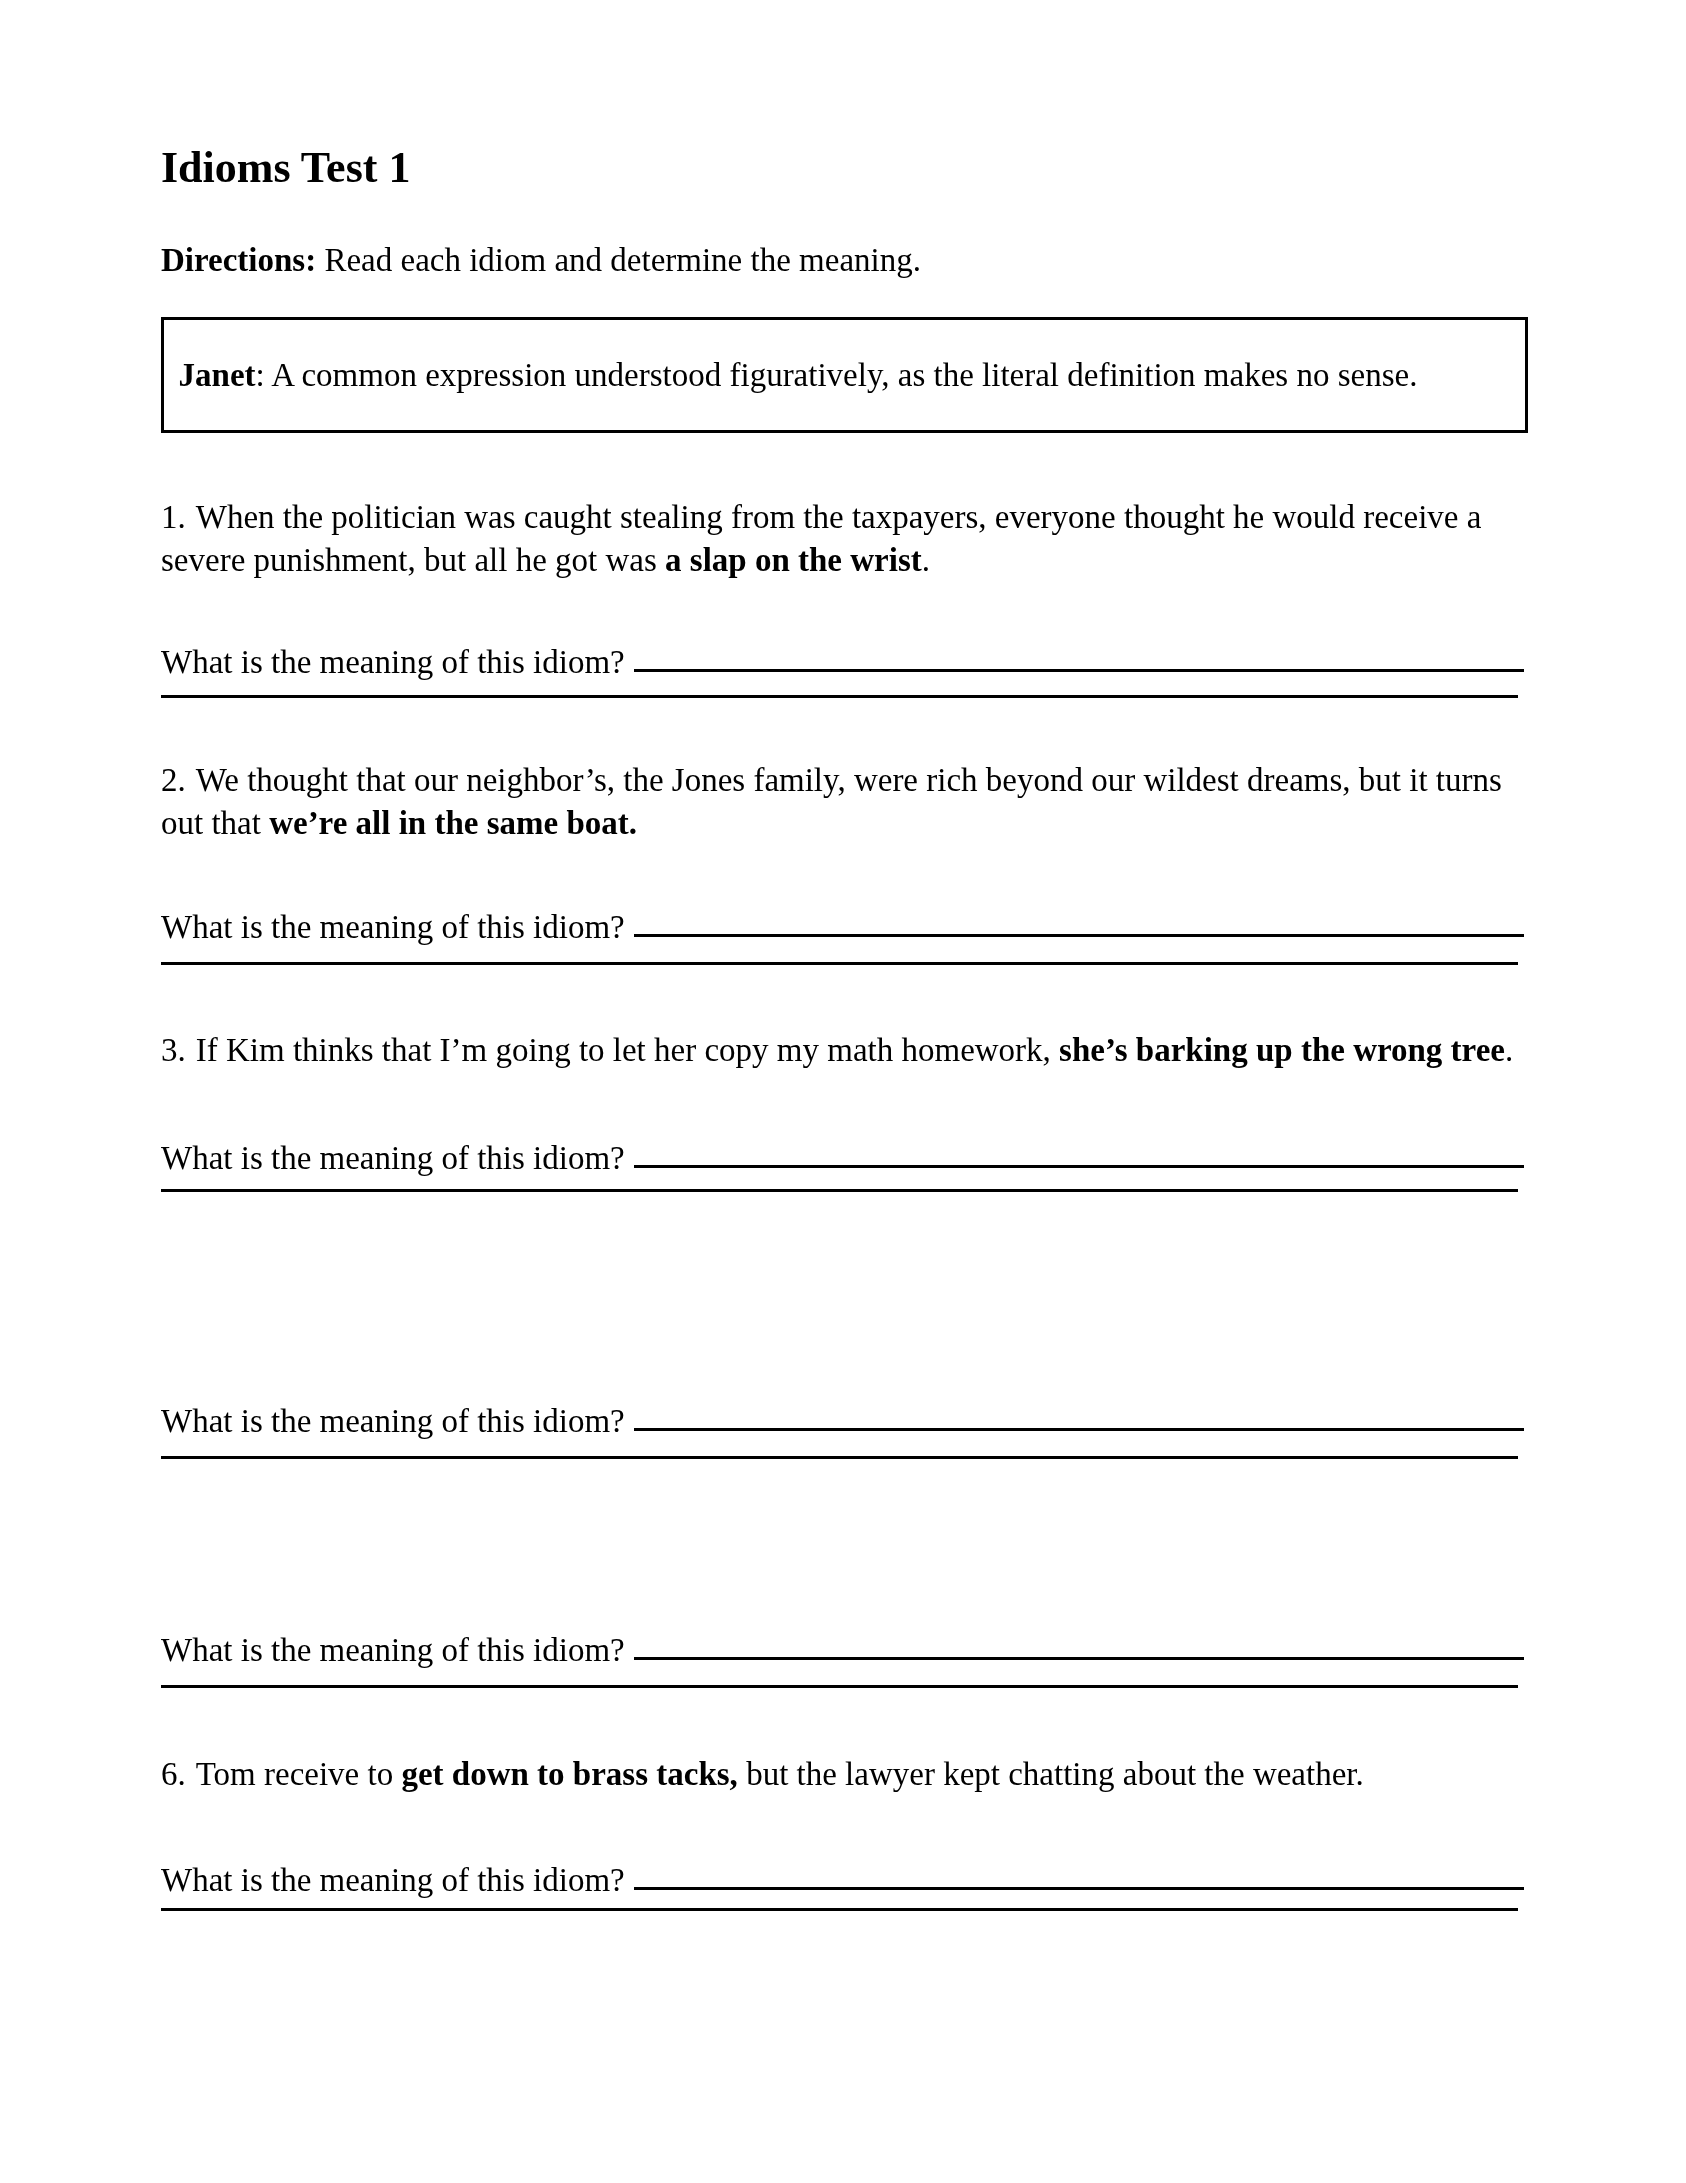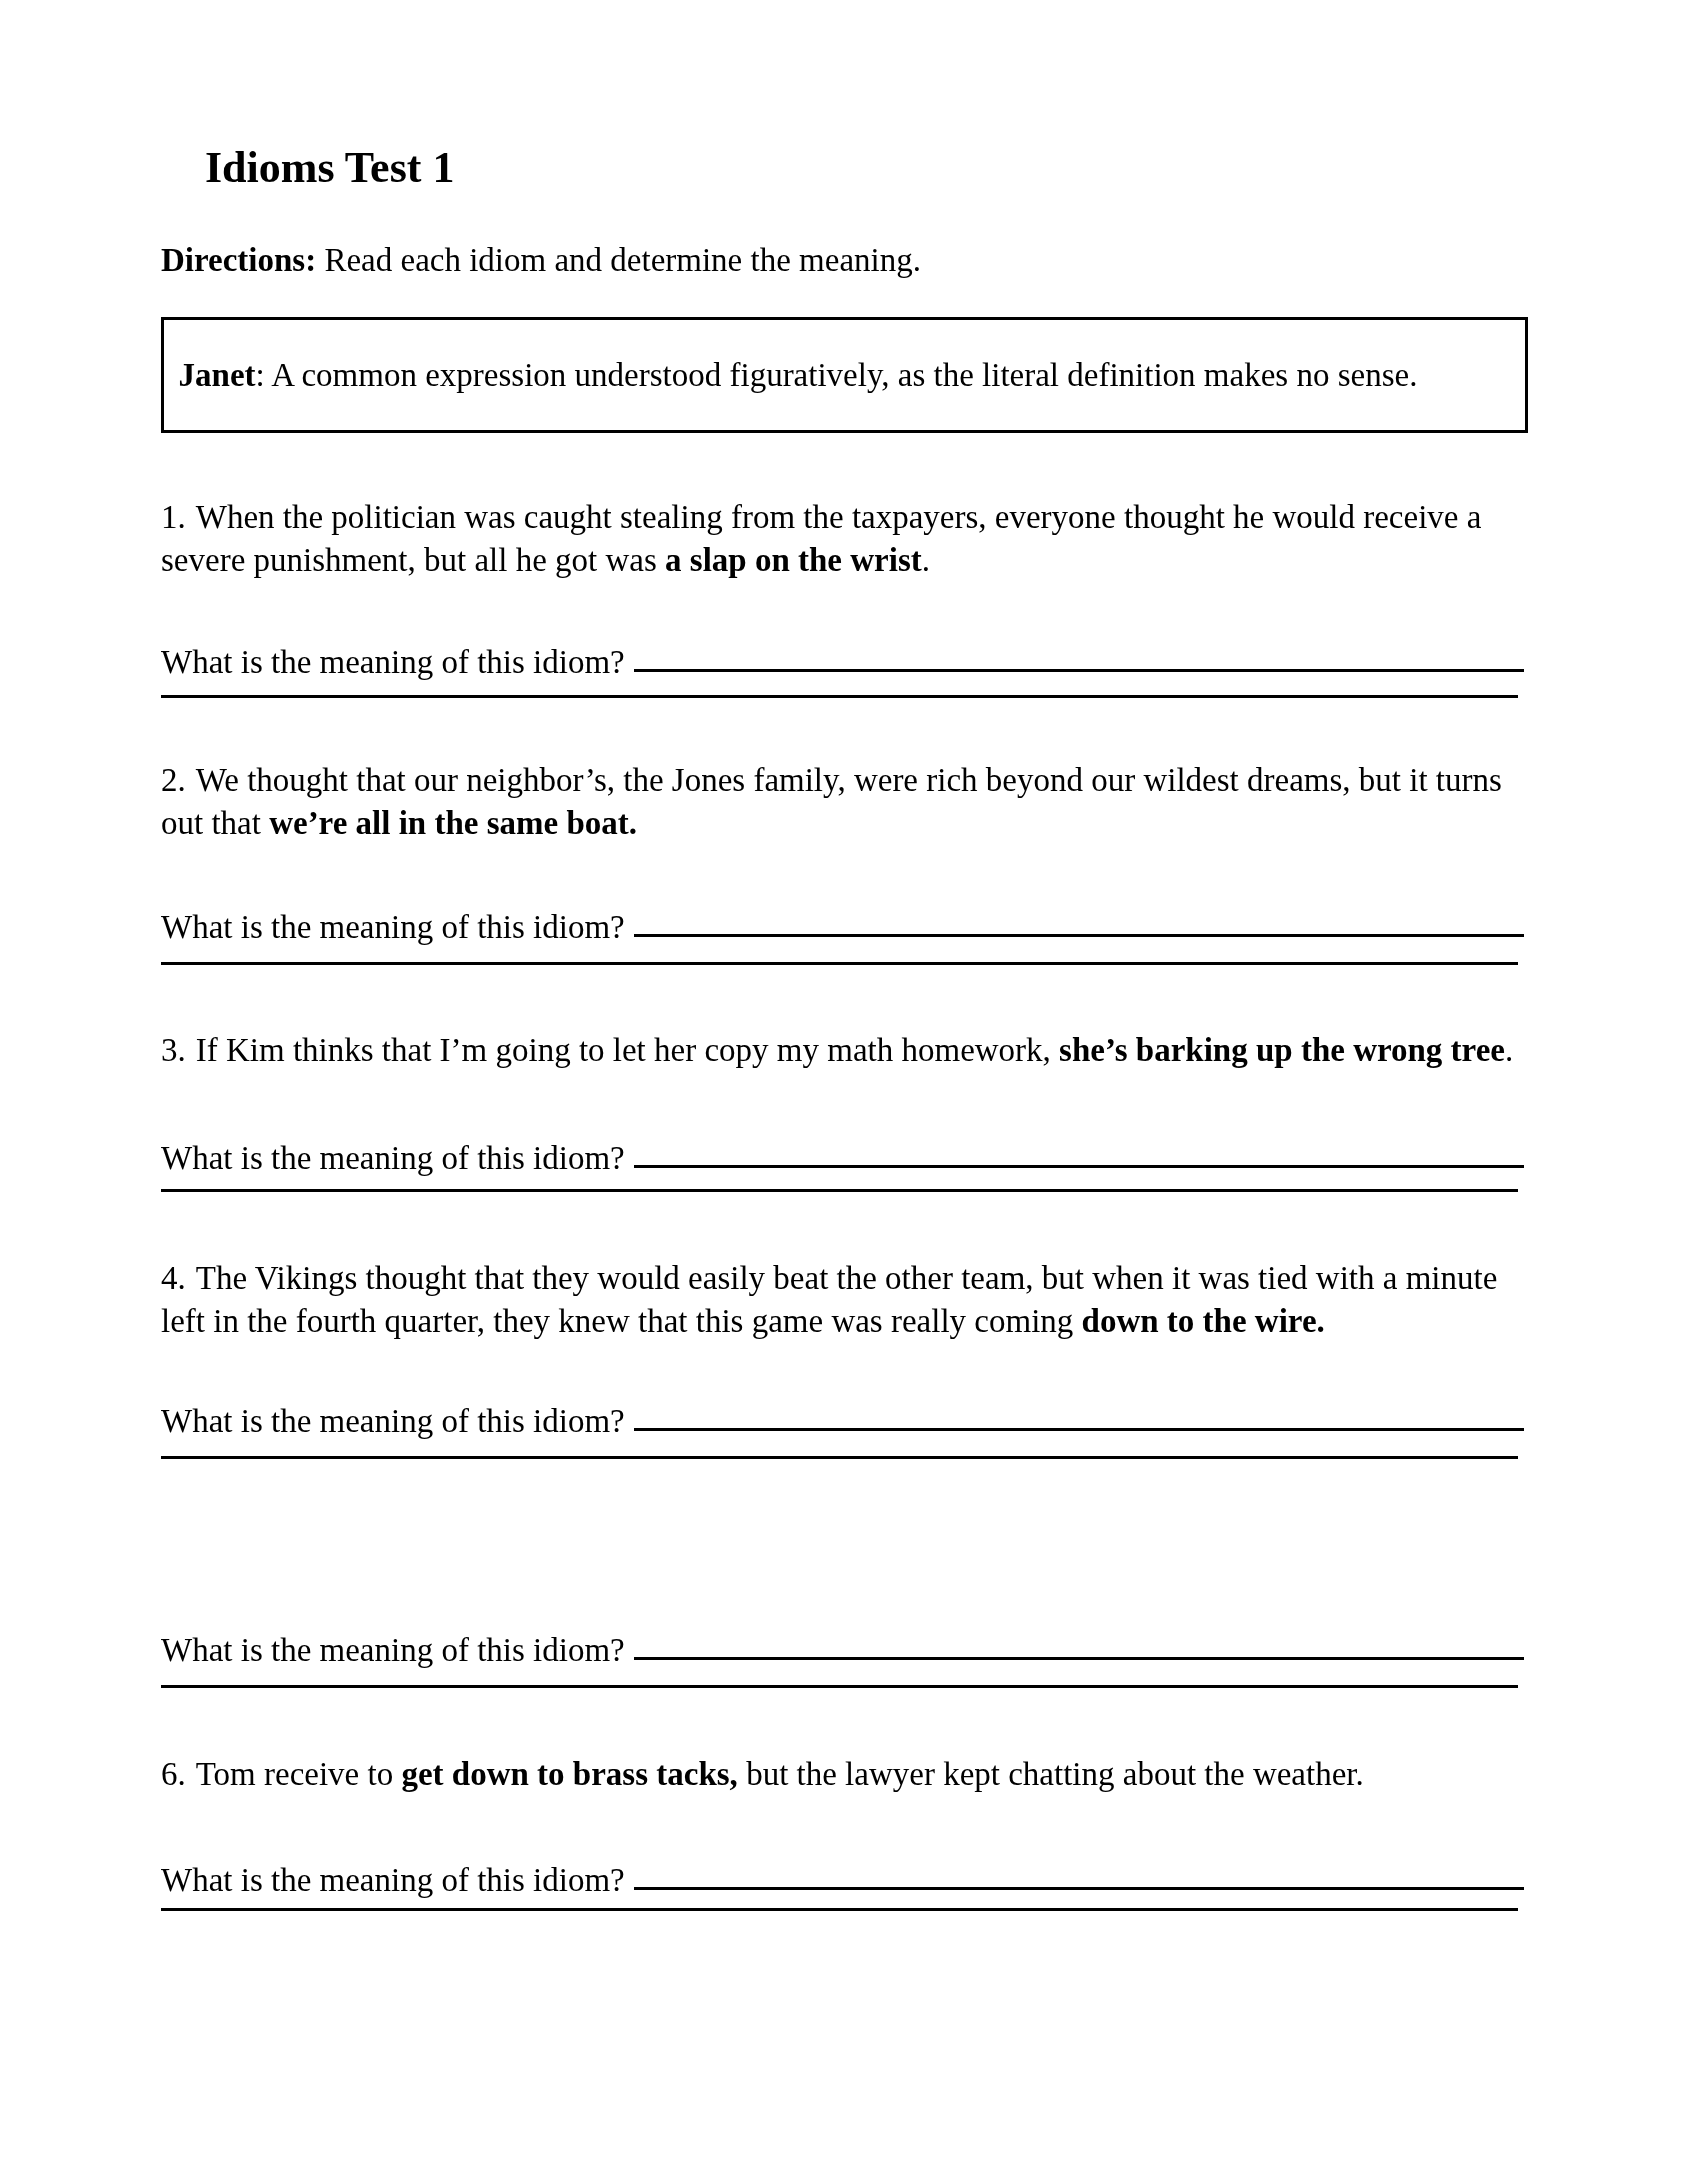--- a/index.html
+++ b/index.html
@@ -16,21 +16,20 @@
     font-family: "Liberation Serif", "DejaVu Serif", serif;
     overflow: hidden;
   }
   .doc-title {
     position: absolute;
     left: 161px;
     top: 141px;
     font-size: 44px;
     line-height: 53px;
     font-weight: bold;
-    margin-left: 44px;
   }
   .directions {
     position: absolute;
     left: 161px;
     right: 162px;
     top: 239px;
     font-size: 33px;
     line-height: 43px;
   }
   .bold { font-weight: bold; }
@@ -127,21 +126,20 @@
     </div>
   <div class="rule" id="r2"></div>
 
   <div class="question" id="q3"><span class="qnum">3.</span><span>If Kim thinks that I’m going to let her copy my math homework, </span><span class="bold">she’s barking up the wrong tree</span><span>.</span></div>
   <div class="meaning-row" id="m3">
       <span class="meaning-prompt">What is the meaning of this idiom?</span>
       <span class="answer-line"></span>
     </div>
   <div class="rule" id="r3"></div>
 
-  <div class="question" id="q4"><span class="qnum">4.</span><span>The Vikings thought that they would easily beat the other team, but when it was tied with a minute left in the fourth quarter, they knew that this game was really coming </span><span class="bold">down to the wire.</span><span></span></div>
   <div class="meaning-row" id="m4">
       <span class="meaning-prompt">What is the meaning of this idiom?</span>
       <span class="answer-line"></span>
     </div>
   <div class="rule" id="r4"></div>
 
   <div class="meaning-row" id="m5">
       <span class="meaning-prompt">What is the meaning of this idiom?</span>
       <span class="answer-line"></span>
     </div>

